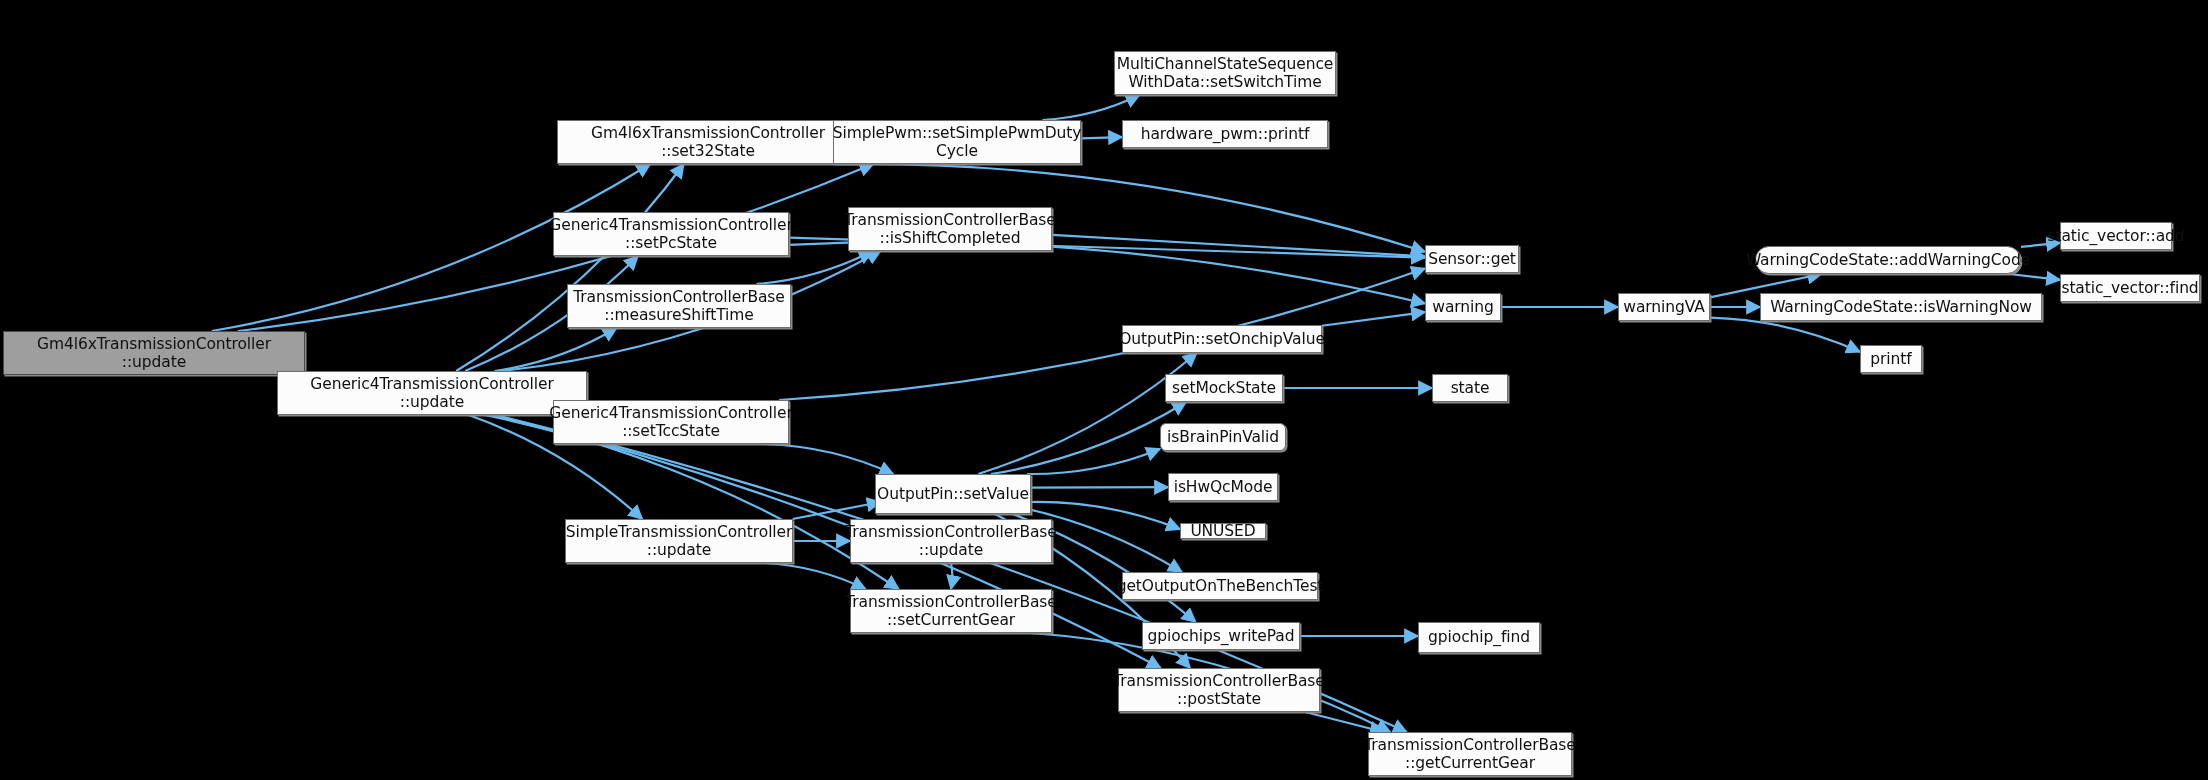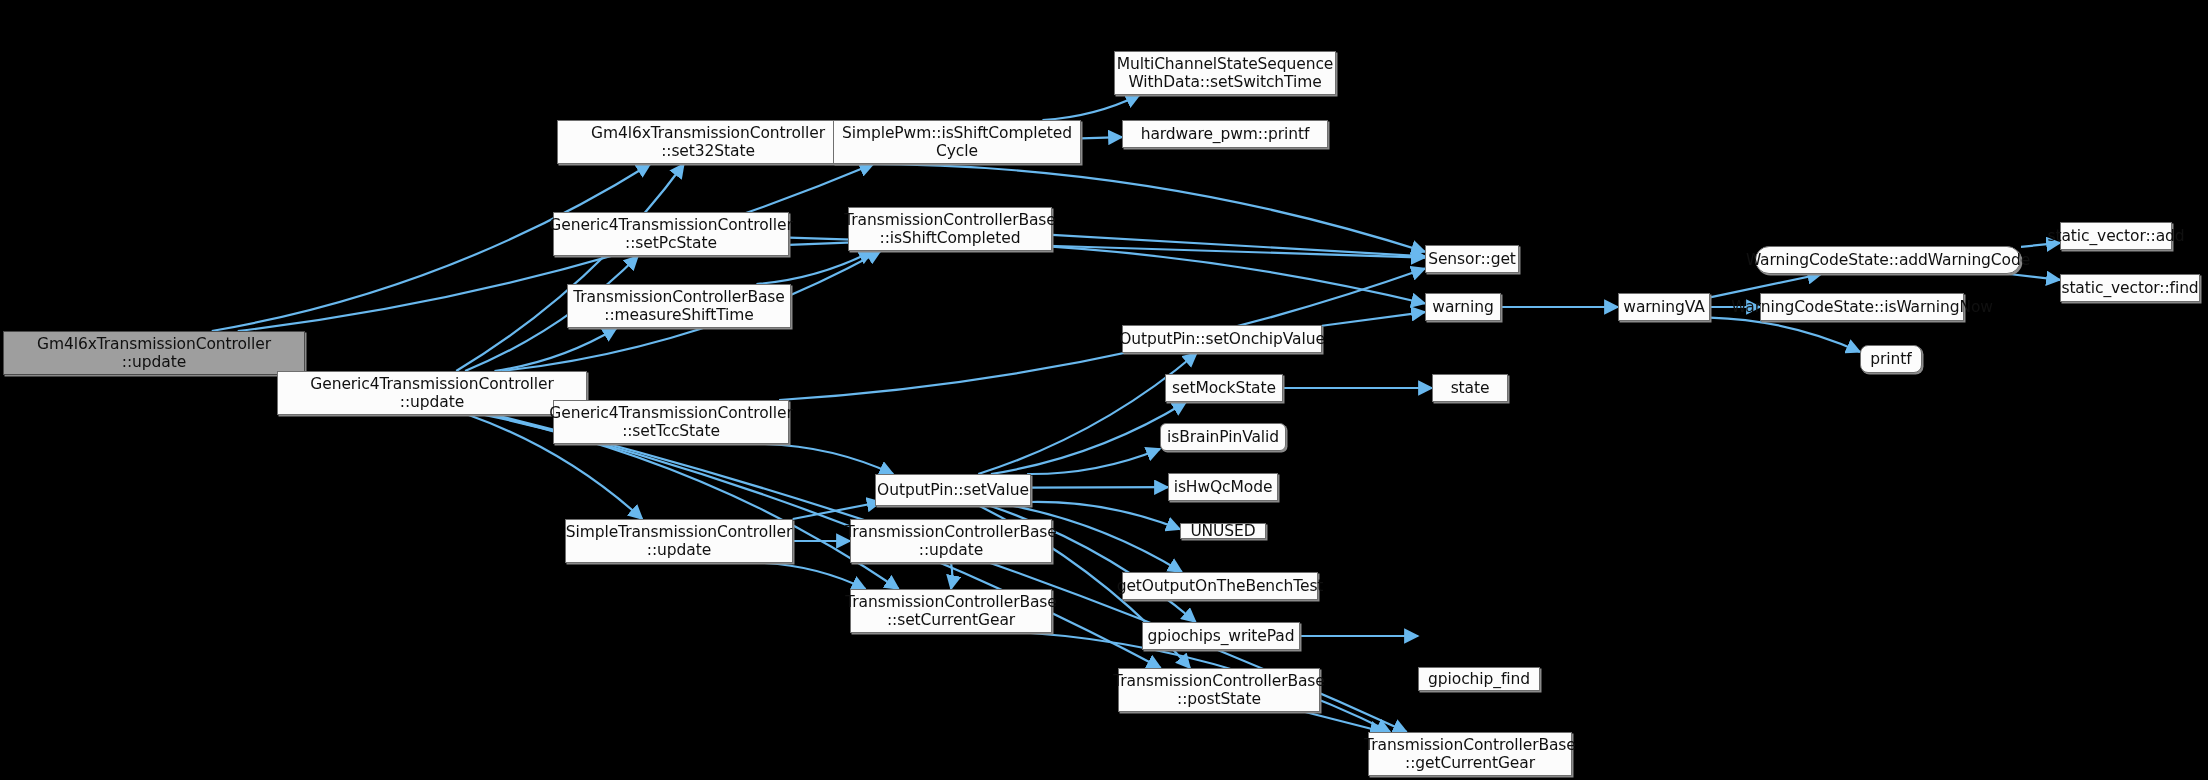--- a/index.html
+++ b/index.html
@@ -103,51 +103,51 @@
         <path d="M 1305.28125 712 Q 1344.5 722 1383.71875 732" fill="none" stroke="#69b8ee" stroke-width="2.2" marker-end="url(#arrow)"></path>
       </g>
   </svg>
   <div id="nodes">
       <div class="node current" style="left: 3px; top: 331px; width: 302px; height: 44px;">Gm4l6xTransmissionController
 ::update</div>
       <div class="node" style="left: 277px; top: 371px; width: 310px; height: 44px;">Generic4TransmissionController
 ::update</div>
       <div class="node" style="left: 557px; top: 120px; width: 302px; height: 44px;">Gm4l6xTransmissionController
 ::set32State</div>
-      <div class="node" style="left: 833px; top: 120px; width: 248px; height: 44px;">SimplePwm::isShiftCompleted
+      <div class="node" style="left: 833px; top: 120px; width: 248px; height: 44px;">SimplePwm::setSimplePwmDuty
 Cycle</div>
       <div class="node" style="left: 1114px; top: 51px; width: 222px; height: 44px;">MultiChannelStateSequence
 WithData::setSwitchTime</div>
       <div class="node" style="left: 1122px; top: 120px; width: 206px; height: 28px;">hardware_pwm::printf</div>
       <div class="node" style="left: 553px; top: 212px; width: 236px; height: 44px;">Generic4TransmissionController
 ::setPcState</div>
       <div class="node" style="left: 567px; top: 284px; width: 224px; height: 44px;">TransmissionControllerBase
 ::measureShiftTime</div>
       <div class="node" style="left: 848px; top: 207px; width: 204px; height: 44px;">TransmissionControllerBase
 ::isShiftCompleted</div>
       <div class="node" style="left: 1425px; top: 245px; width: 94px; height: 28px;">Sensor::get</div>
       <div class="node" style="left: 1425px; top: 293px; width: 76px; height: 28px;">warning</div>
       <div class="node" style="left: 1618px; top: 293px; width: 92px; height: 28px;">warningVA</div>
       <div class="node" style="left: 1755px; top: 246px; width: 266px; height: 28px; border-radius: 14px;">WarningCodeState::addWarningCode</div>
-      <div class="node" style="left: 1760px; top: 293px; width: 204px; height: 28px;">WarningCodeState::isWarningNow</div>
-      <div class="node" style="left: 1860px; top: 345px; width: 62px; height: 28px; border-radius: 8px;">printf</div>
+      <div class="node" style="left: 1760px; top: 293px; width: 282px; height: 28px;">WarningCodeState::isWarningNow</div>
+      <div class="node" style="left: 1860px; top: 345px; width: 62px; height: 28px;">printf</div>
       <div class="node" style="left: 2060px; top: 222px; width: 112px; height: 28px;">static_vector::add</div>
       <div class="node" style="left: 2060px; top: 274px; width: 140px; height: 28px;">static_vector::find</div>
       <div class="node" style="left: 553px; top: 400px; width: 236px; height: 44px;">Generic4TransmissionController
 ::setTccState</div>
-      <div class="node" style="left: 875px; top: 474px; width: 156px; height: 32px; text-align: center;">OutputPin::setValue</div>
+      <div class="node" style="left: 875px; top: 474px; width: 156px; height: 40px; text-align: center;">OutputPin::setValue</div>
       <div class="node" style="left: 1122px; top: 325px; width: 200px; height: 28px;">OutputPin::setOnchipValue</div>
       <div class="node" style="left: 1165px; top: 374px; width: 118px; height: 28px;">setMockState</div>
       <div class="node" style="left: 1432px; top: 374px; width: 76px; height: 28px;">state</div>
       <div class="node" style="left: 1160px; top: 423px; width: 126px; height: 28px; border-radius: 6px;">isBrainPinValid</div>
       <div class="node" style="left: 1168px; top: 473px; width: 110px; height: 28px;">isHwQcMode</div>
       <div class="node" style="left: 1180px; top: 523px; width: 86px; height: 16px;">UNUSED</div>
       <div class="node" style="left: 1122px; top: 572px; width: 196px; height: 28px;">getOutputOnTheBenchTest</div>
       <div class="node" style="left: 1142px; top: 622px; width: 158px; height: 28px;">gpiochips_writePad</div>
-      <div class="node" style="left: 1418px; top: 622px; width: 122px; height: 24px; margin-top: 45px;">gpiochip_find</div>
+      <div class="node" style="left: 1418px; top: 622px; width: 122px; height: 31px;">gpiochip_find</div>
       <div class="node" style="left: 565px; top: 519px; width: 228px; height: 44px;">SimpleTransmissionController
 ::update</div>
       <div class="node" style="left: 850px; top: 519px; width: 202px; height: 44px;">TransmissionControllerBase
 ::update</div>
       <div class="node" style="left: 850px; top: 589px; width: 202px; height: 44px;">TransmissionControllerBase
 ::setCurrentGear</div>
       <div class="node" style="left: 1118px; top: 668px; width: 202px; height: 44px;">TransmissionControllerBase
 ::postState</div>
       <div class="node" style="left: 1368px; top: 732px; width: 204px; height: 44px;">TransmissionControllerBase
 ::getCurrentGear</div>

